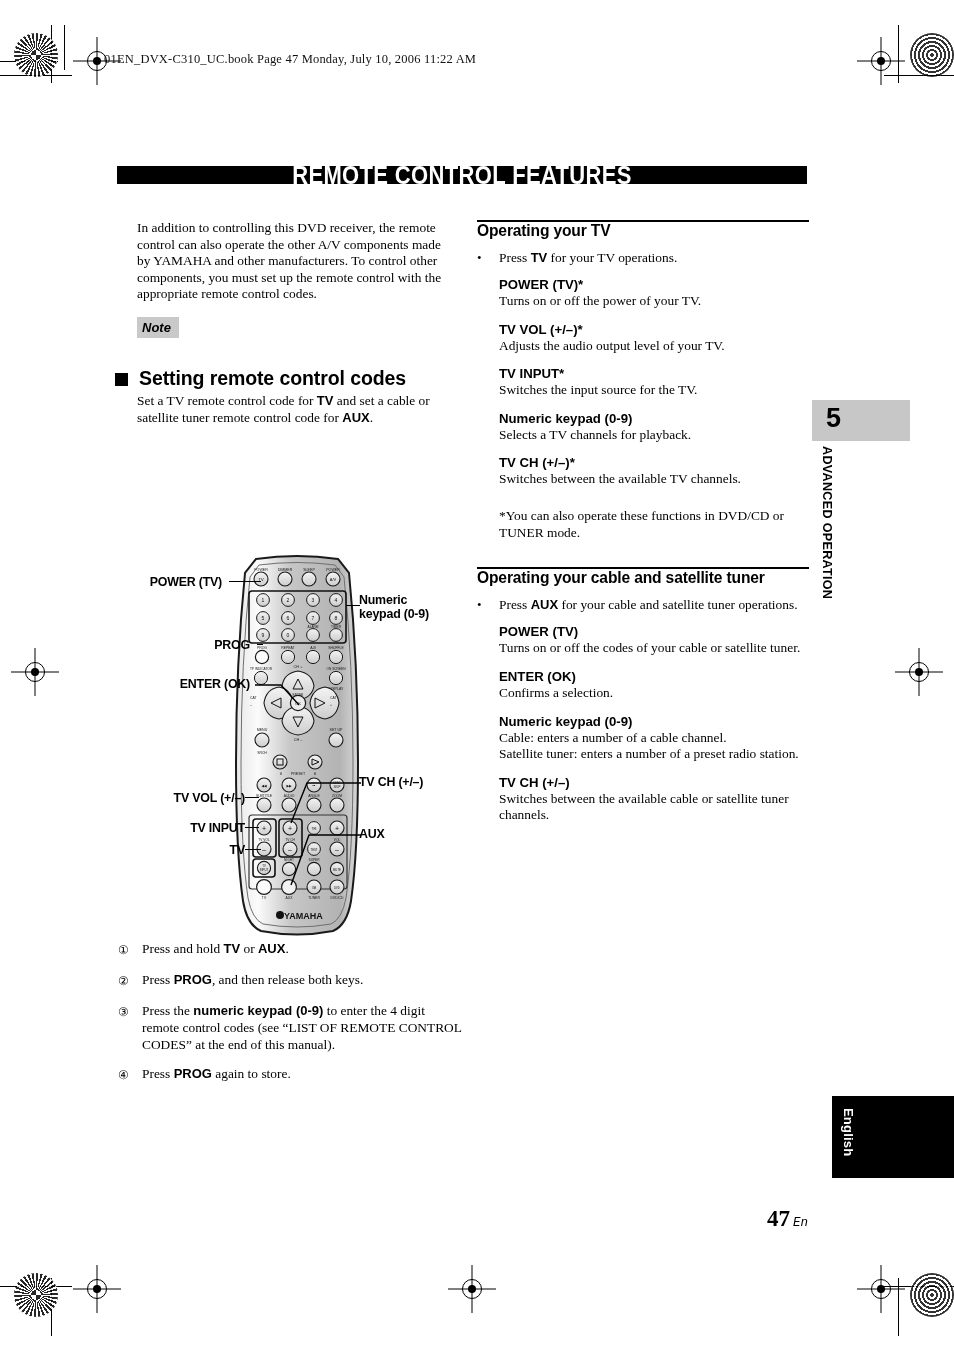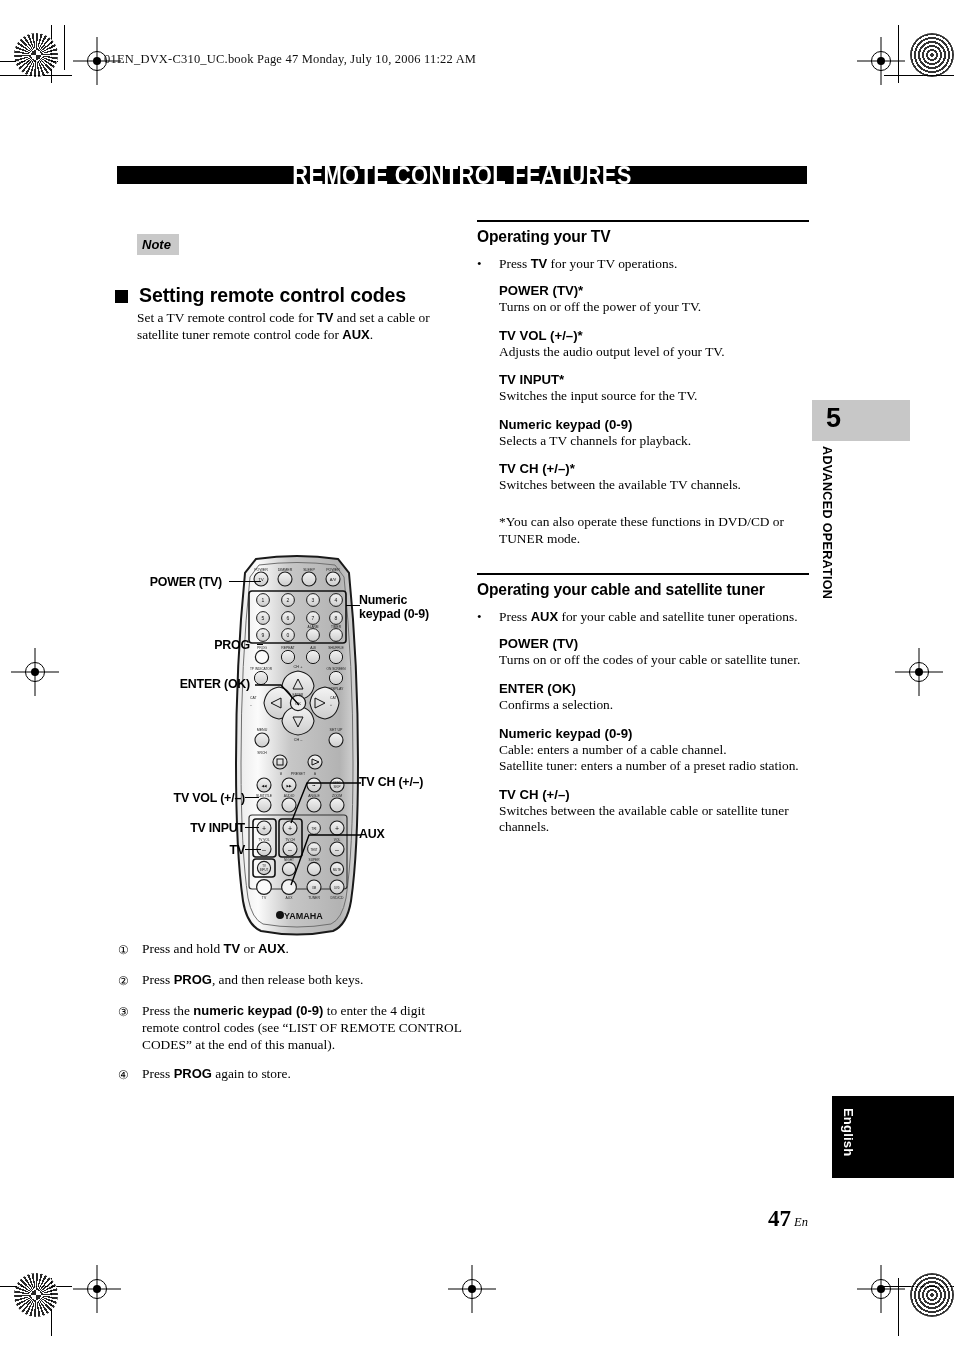--- a/index.html
+++ b/index.html
@@ -57,21 +57,21 @@
   .notebox span{font-family:"Liberation Sans", sans-serif;font-weight:bold;font-style:italic;font-size:13px;}
   .notetext{font-size:11.6px;line-height:14.6px;}
 
   
   .sqhead{display:flex;align-items:flex-start;margin-top:22px;margin-bottom:4px;margin-left:-22px;}
   .sqbul{width:13px;height:13px;background:#000;margin-top:6px;margin-right:11px;flex:0 0 auto;}
   .sqhead h2{margin:0;font-family:"Liberation Sans", sans-serif;font-weight:bold;
     font-size:19.5px;line-height:22px;letter-spacing:-.1px;}
 
   
-  .rhead{border-top:2.6px solid #000;padding-top:6px;margin-top:0;}
+  .rhead{border-top:2.6px solid #000;padding-top:0;margin-top:0;}
   .rhead h3{margin:0;font-family:"Liberation Sans", sans-serif;font-weight:bold;
     font-size:15.6px;line-height:18.5px;letter-spacing:-.15px;}
   .sub{font-family:"Liberation Sans", sans-serif;font-weight:bold;font-size:13.2px;line-height:17px;}
   .bulletrow{display:flex;margin:9px 0 2px 0;}
   .bulletrow .bd{width:22px;flex:0 0 auto;text-align:left;font-size:13px;line-height:16.6px;}
   .bulletrow .bt{flex:1;font-size:13.4px;line-height:16.6px;}
   .indent{margin-left:22px;}
   b.sb{font-family:"Liberation Sans", sans-serif;font-weight:bold;font-size:13px;}
 
   
@@ -93,21 +93,21 @@
   }
   .engtab{position:absolute;left:832px;top:1096px;width:122px;height:82px;background:#000;}
   .engtab span{
     position:absolute;left:24px;top:12px;transform-origin:left top;
     transform:rotate(90deg);
     white-space:nowrap;color:#fff;font-family:"Liberation Sans",sans-serif;font-weight:bold;
     font-size:13px;letter-spacing:.2px;
   }
   .pagenum{position:absolute;right:146px;top:1206px;text-align:right;white-space:nowrap;}
   .pagenum .n{font-family:Liberation Serif, serif;font-weight:bold;font-size:23px;}
-  .pagenum .e{font-family:Liberation Serif, serif;font-style:italic;font-size:12.5px;margin-left:3px;}
+  .pagenum .e{font-family:Liberation Mono, monospace;font-style:italic;font-size:12.5px;margin-left:3px;}
 
   
   .figure{position:absolute;left:137px;top:553px;width:320px;height:385px;}
   .calloutL{position:absolute;text-align:right;font-family:"Liberation Sans",sans-serif;
     font-weight:bold;font-size:12.4px;white-space:nowrap;letter-spacing:-.2px;}
   .calloutR{position:absolute;text-align:left;font-family:"Liberation Sans",sans-serif;
     font-weight:bold;font-size:12.4px;white-space:nowrap;letter-spacing:-.2px;line-height:14px;}
   .lead{position:absolute;background:#000;height:1.4px;}
 </style>
 </head>
@@ -157,20 +157,21 @@
     </div>
 </div>
 
 <div class="filehdr serif">01EN_DVX-C310_UC.book  Page 47  Monday, July 10, 2006  11:22 AM</div>
 
 <div class="titlebar">
   <span>REMOTE CONTROL FEATURES</span>
 </div>
 
 <div class="colL">
+  <p class="body">In addition to controlling this DVD receiver, the remote control can also operate the other A/V components made by YAMAHA and other manufacturers. To control other components, you must set up the remote control with the appropriate remote control codes.</p>
 
   <div class="gap14"></div>
   <div class="notebox">
     <span>Note</span>
   </div>
 
   <div class="sqhead">
     <div class="sqbul"></div>
     <h2>Setting remote control codes</h2>
   </div>

